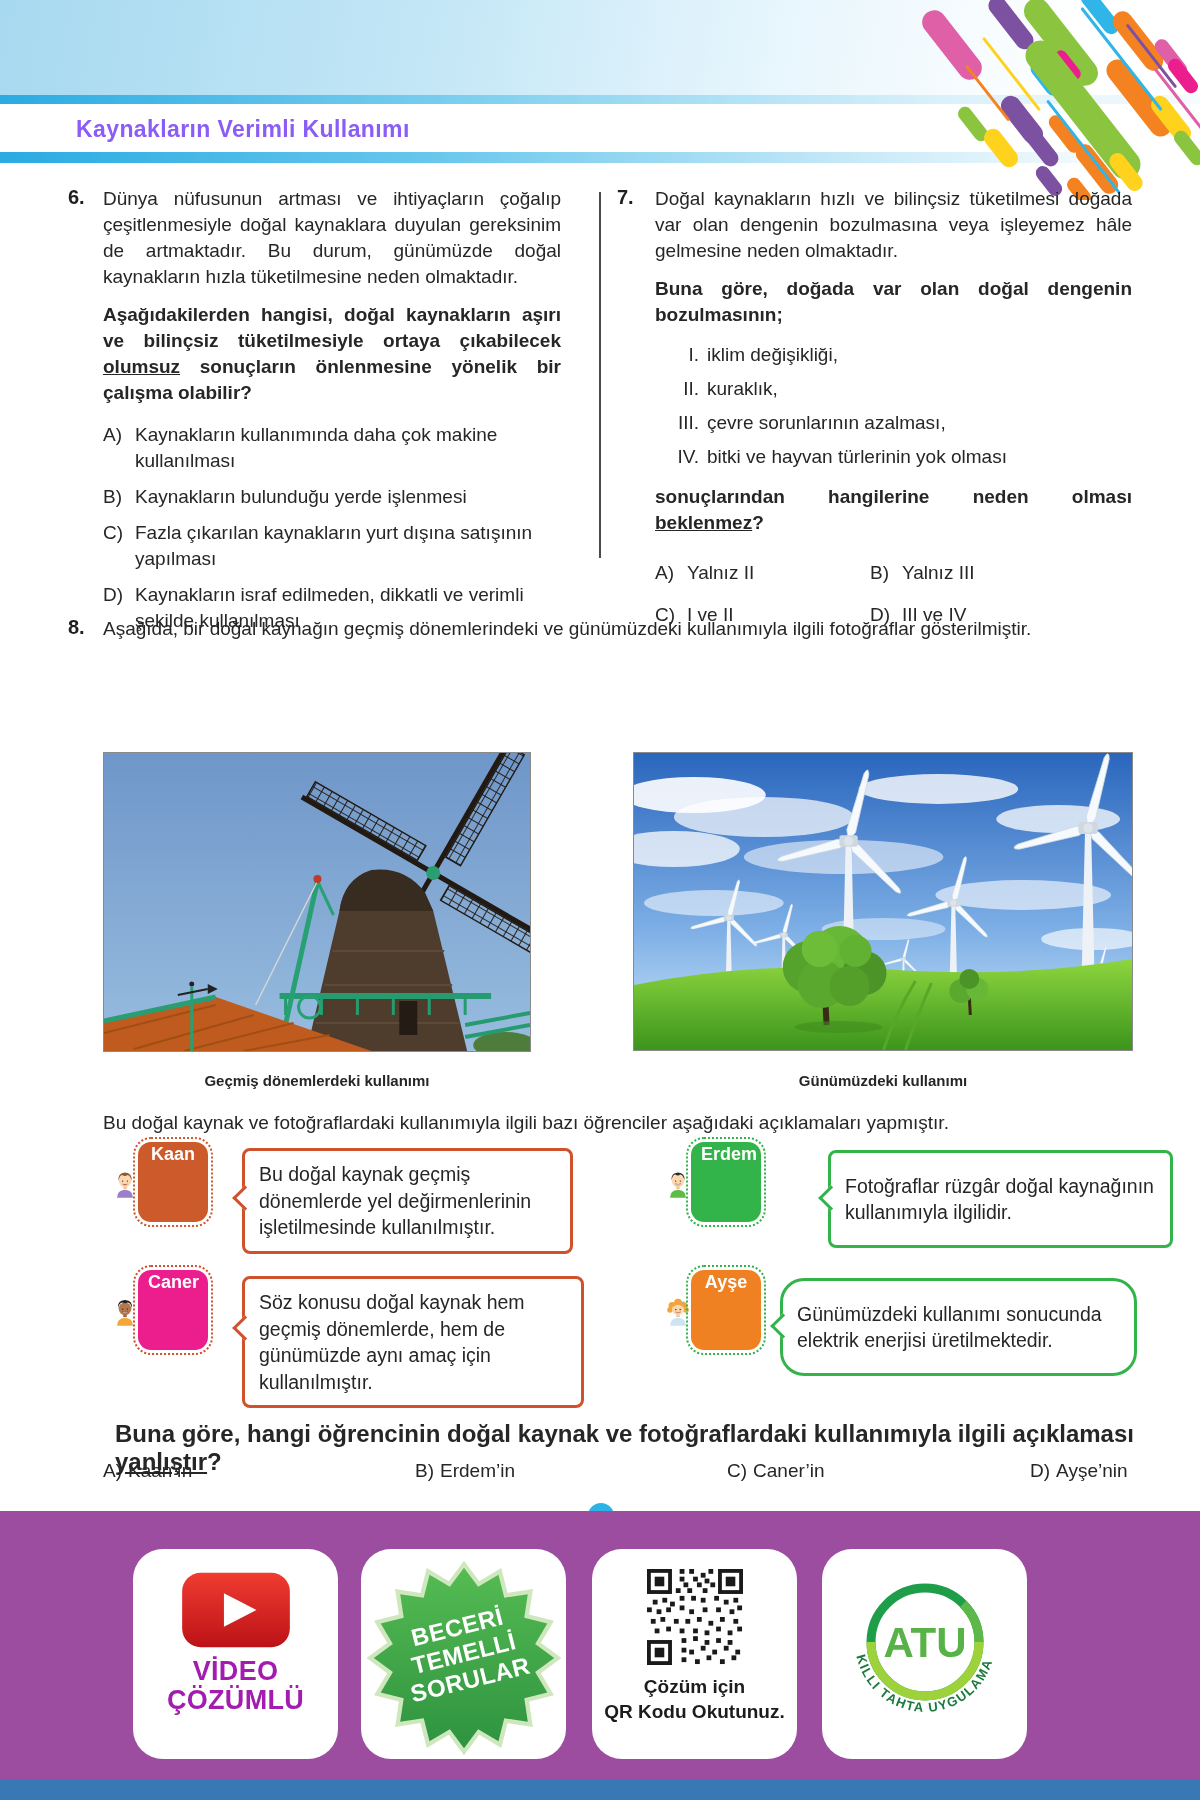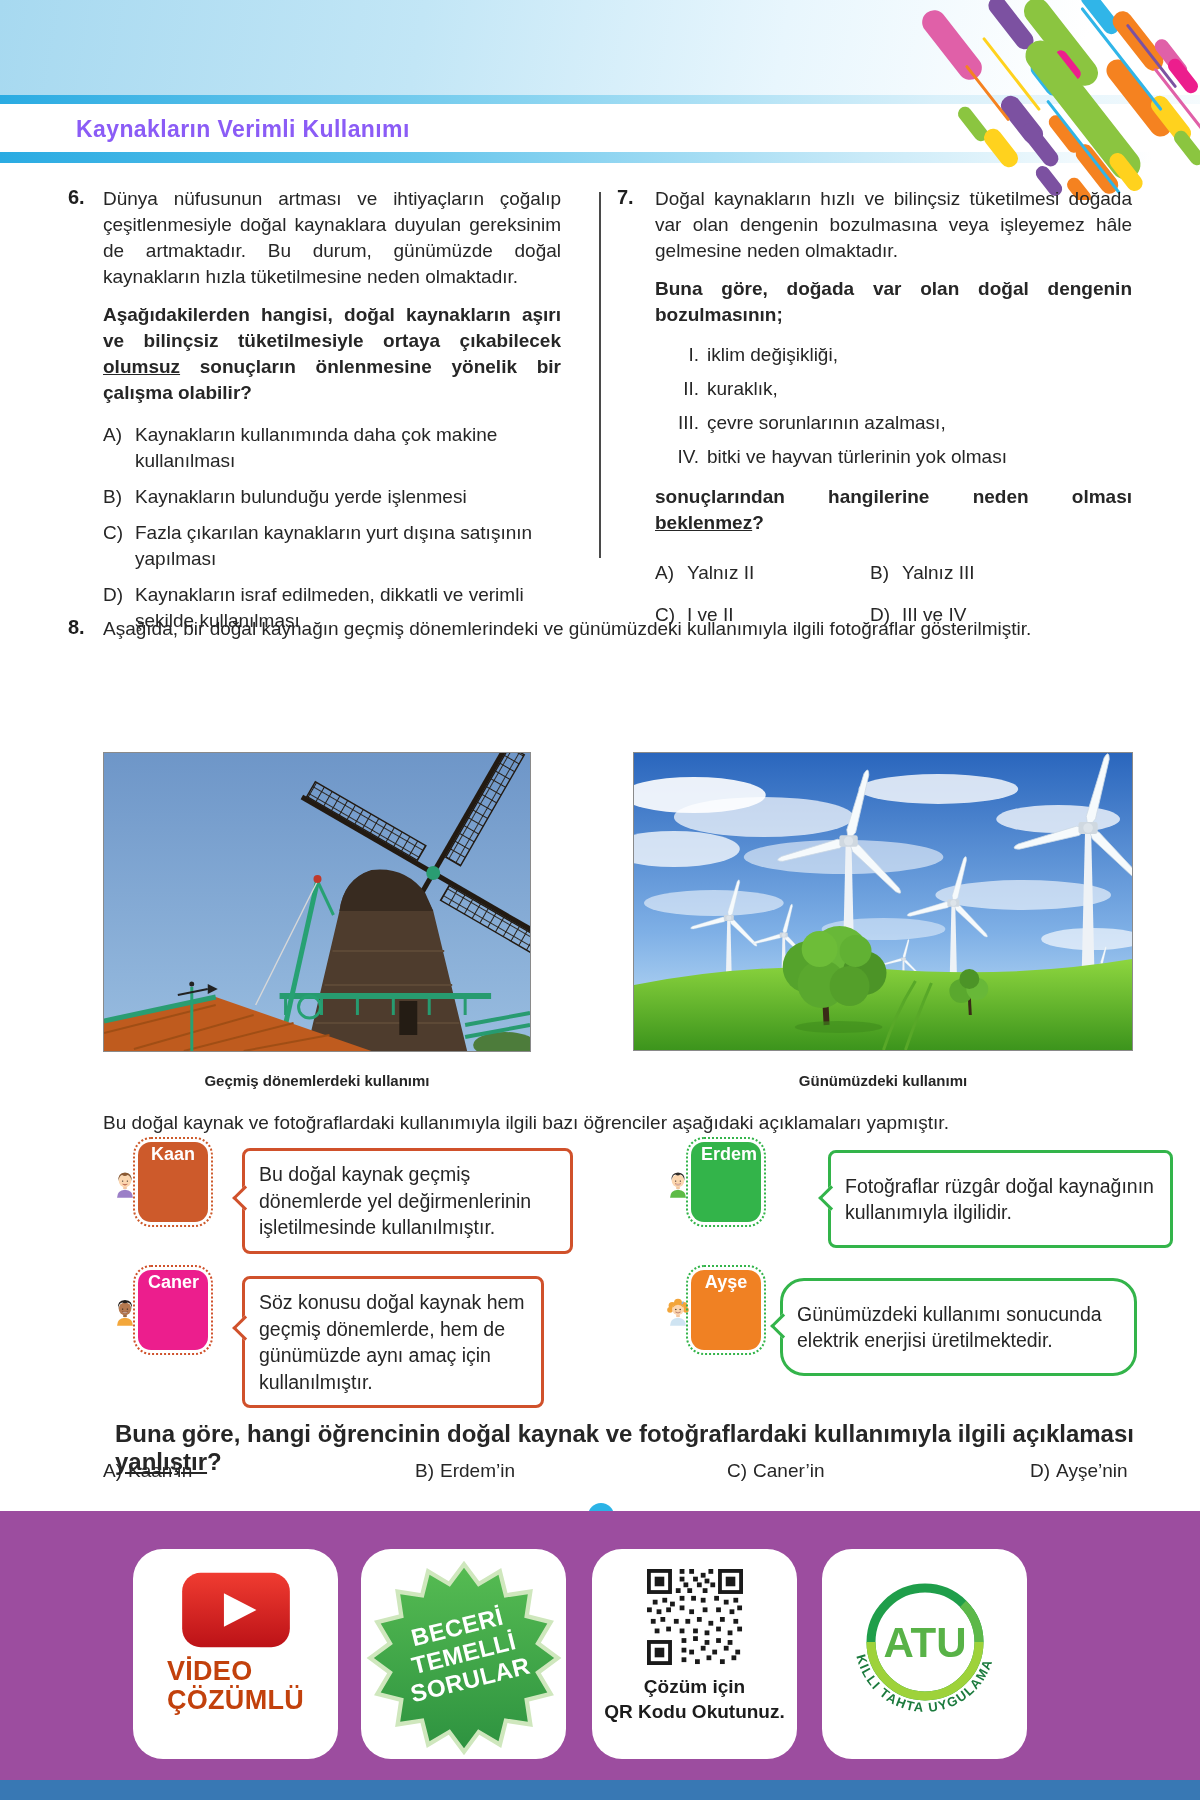--- a/index.html
+++ b/index.html
@@ -52,39 +52,39 @@
           font-size:19.5px;line-height:26.5px;display:flex;align-items:center;}
   .bubble::before{content:"";position:absolute;left:-9px;width:15px;height:15px;background:#fff;transform:rotate(45deg);}
   .b-orange{border:3px solid #d0512b;}
   .b-orange::before{border-left:3px solid #d0512b;border-bottom:3px solid #d0512b;}
   .b-green{border:3px solid #33b44a;}
   .b-green::before{border-left:3px solid #33b44a;border-bottom:3px solid #33b44a;}
   .bub-kaan{left:242px;top:1148px;width:331px;min-height:102px;}
   .bub-kaan::before{top:38px;}
   .bub-erdem{left:828px;top:1150px;width:345px;min-height:98px;}
   .bub-erdem::before{top:36px;}
-  .bub-caner{left:242px;top:1276px;width:302px;min-height:104px;}
+  .bub-caner{left:242px;top:1276px;width:342px;min-height:104px;}
   .bub-caner::before{top:40px;}
   .bub-ayse{left:780px;top:1278px;width:357px;min-height:98px;border-radius:24px;}
   .bub-ayse::before{top:36px;}
   .q8-closing{position:absolute;left:103px;top:1408px;width:1040px;margin:12px;font-size:24px;font-weight:bold;}
   .final-opt{position:absolute;top:1460px;font-size:19px;}
   .fo-a{left:103px;} .fo-b{left:415px;} .fo-c{left:727px;} .fo-d{left:1030px;}
   .final-opt .olabel{display:inline;margin-right:6px;flex:none;}
   
   .page-dot{position:absolute;left:588px;top:1503px;width:26px;height:26px;border-radius:50%;background:#2bb3e6;}
   .footer{position:absolute;left:0;top:1511px;width:1200px;height:289px;background:#9c4d9f;}
   .bottom-bar{position:absolute;left:0;top:269px;width:1200px;height:20px;background:#3878b4;}
   .card{position:absolute;top:38px;width:205px;height:210px;background:#ffffff;border-radius:30px;
         display:flex;flex-direction:column;align-items:center;}
   .card-video{left:133px;}
   .card-badge{left:361px;justify-content:center;position:absolute;}
   .card-qr{left:592px;}
   .card-atu{left:822px;justify-content:center;}
-  .video-label{margin-top:8px;font-size:27px;line-height:1.06;font-weight:bold;color:#c2410c;text-align:left;letter-spacing:.3px;}
+  .video-label{margin-top:8px;font-size:27px;line-height:1.06;font-weight:bold;color:#a21caf;text-align:center;letter-spacing:.3px;}
   .preline{white-space:pre-line;}
   .badge-text{position:absolute;left:50%;top:50%;transform:translate(-50%,-50%) rotate(-14deg);
       font-size:24px;line-height:1.12;font-weight:bold;color:#fff;text-align:center;letter-spacing:.5px;}
   .qr-caption{margin-top:10px;font-size:19px;line-height:1.3;font-weight:bold;color:#1c1c1c;text-align:center;}
 </style>
 </head>
 <body>
 
 <div class="page">
 

